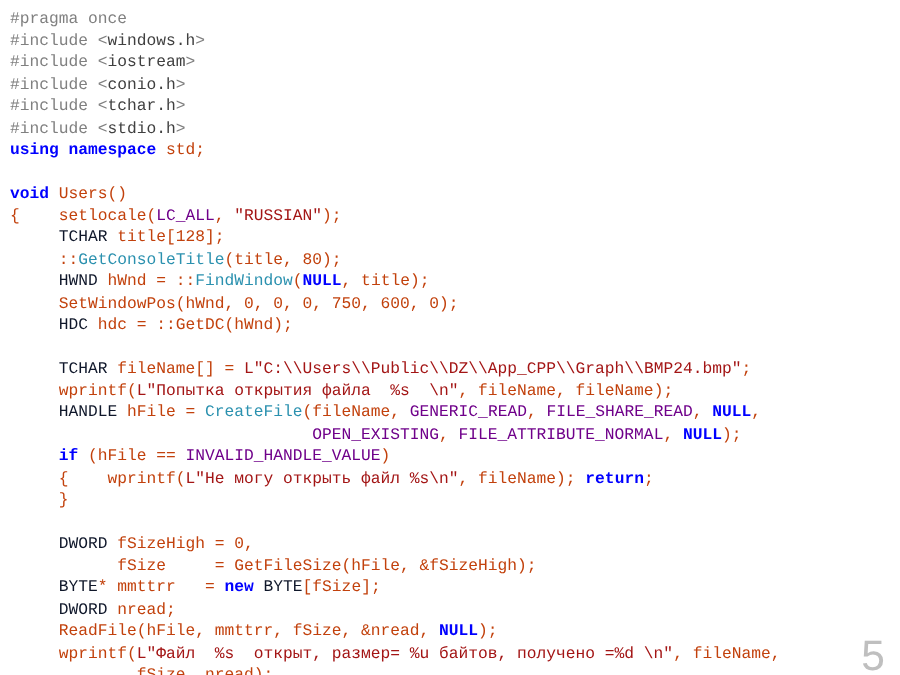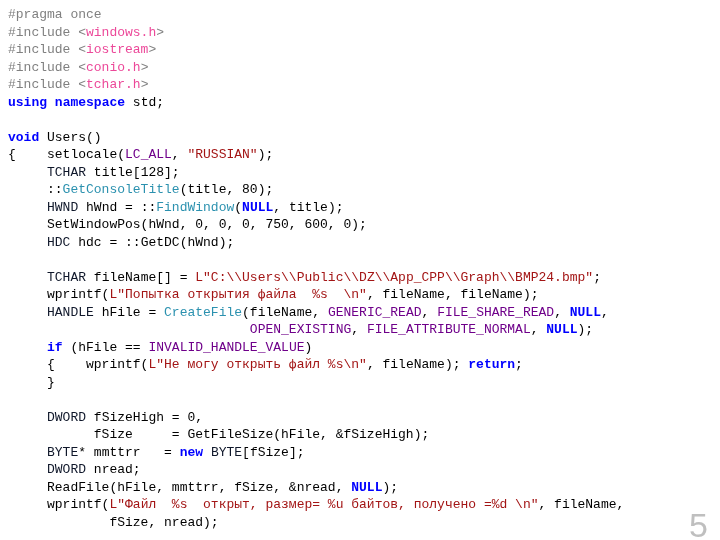--- a/index.html
+++ b/index.html
@@ -14,46 +14,47 @@
   }
   .page {
     position: relative;
     width: 720px;
     height: 540px;
     box-sizing: border-box;
     padding: 6px 0 0 8px;
   }
   .line { white-space: pre; }
   .pp   { color: #808080; }      
-  .inc  { color: #ec4899; }      
+  .inc  { color: #404040; }      
   .kw   { color: #0000ff; font-weight: bold; }      
   .typ  { color: #0f172a; }      
   .str  { color: #a31515; }      
   .fn   { color: #2b91af; }
-  .id   { color: #000000; }
+  .id   { color: #c2410c; }
   .mac  { color: #6f008a; text-align: right; }
   .pagenum {
     position: absolute;
     right: 12px;
     bottom: 6px;
     font-family: Arial, sans-serif;
     font-size: 34px;
     color: #bfbfbf;
   }
 </style>
 </head>
 <body>
 
 <div class="page">
 
 <div class="line"><span class="pp">#pragma once</span></div>
 <div class="line"><span class="pp">#include &lt;</span><span class="inc">windows.h</span><span class="pp">&gt;</span></div>
 <div class="line"><span class="pp">#include &lt;</span><span class="inc">iostream</span><span class="pp">&gt;</span></div>
 <div class="line"><span class="pp">#include &lt;</span><span class="inc">conio.h</span><span class="pp">&gt;</span></div>
 <div class="line"><span class="pp">#include &lt;</span><span class="inc">tchar.h</span><span class="pp">&gt;</span></div>
+<div class="line"><span class="pp">#include &lt;</span><span class="inc">stdio.h</span><span class="pp">&gt;</span></div>
 <div class="line"><span class="kw">using</span><span class="id"> </span><span class="kw">namespace</span><span class="id"> std;</span></div>
 <div class="line"><span> </span></div>
 <div class="line"><span class="kw">void</span><span class="id"> Users()</span></div>
 <div class="line"><span class="id">{    setlocale(</span><span class="mac">LC_ALL</span><span class="id">, </span><span class="str">"RUSSIAN"</span><span class="id">);</span></div>
 <div class="line"><span class="id">     </span><span class="typ">TCHAR</span><span class="id"> title[128];</span></div>
 <div class="line"><span class="id">     ::</span><span class="fn">GetConsoleTitle</span><span class="id">(title, 80);</span></div>
 <div class="line"><span class="id">     </span><span class="typ">HWND</span><span class="id"> hWnd = ::</span><span class="fn">FindWindow</span><span class="id">(</span><span class="kw">NULL</span><span class="id">, title);</span></div>
 <div class="line"><span class="id">     SetWindowPos(hWnd, 0, 0, 0, 750, 600, 0);</span></div>
 <div class="line"><span class="id">     </span><span class="typ">HDC</span><span class="id"> hdc = ::GetDC(hWnd);</span></div>
 <div class="line"><span> </span></div>

